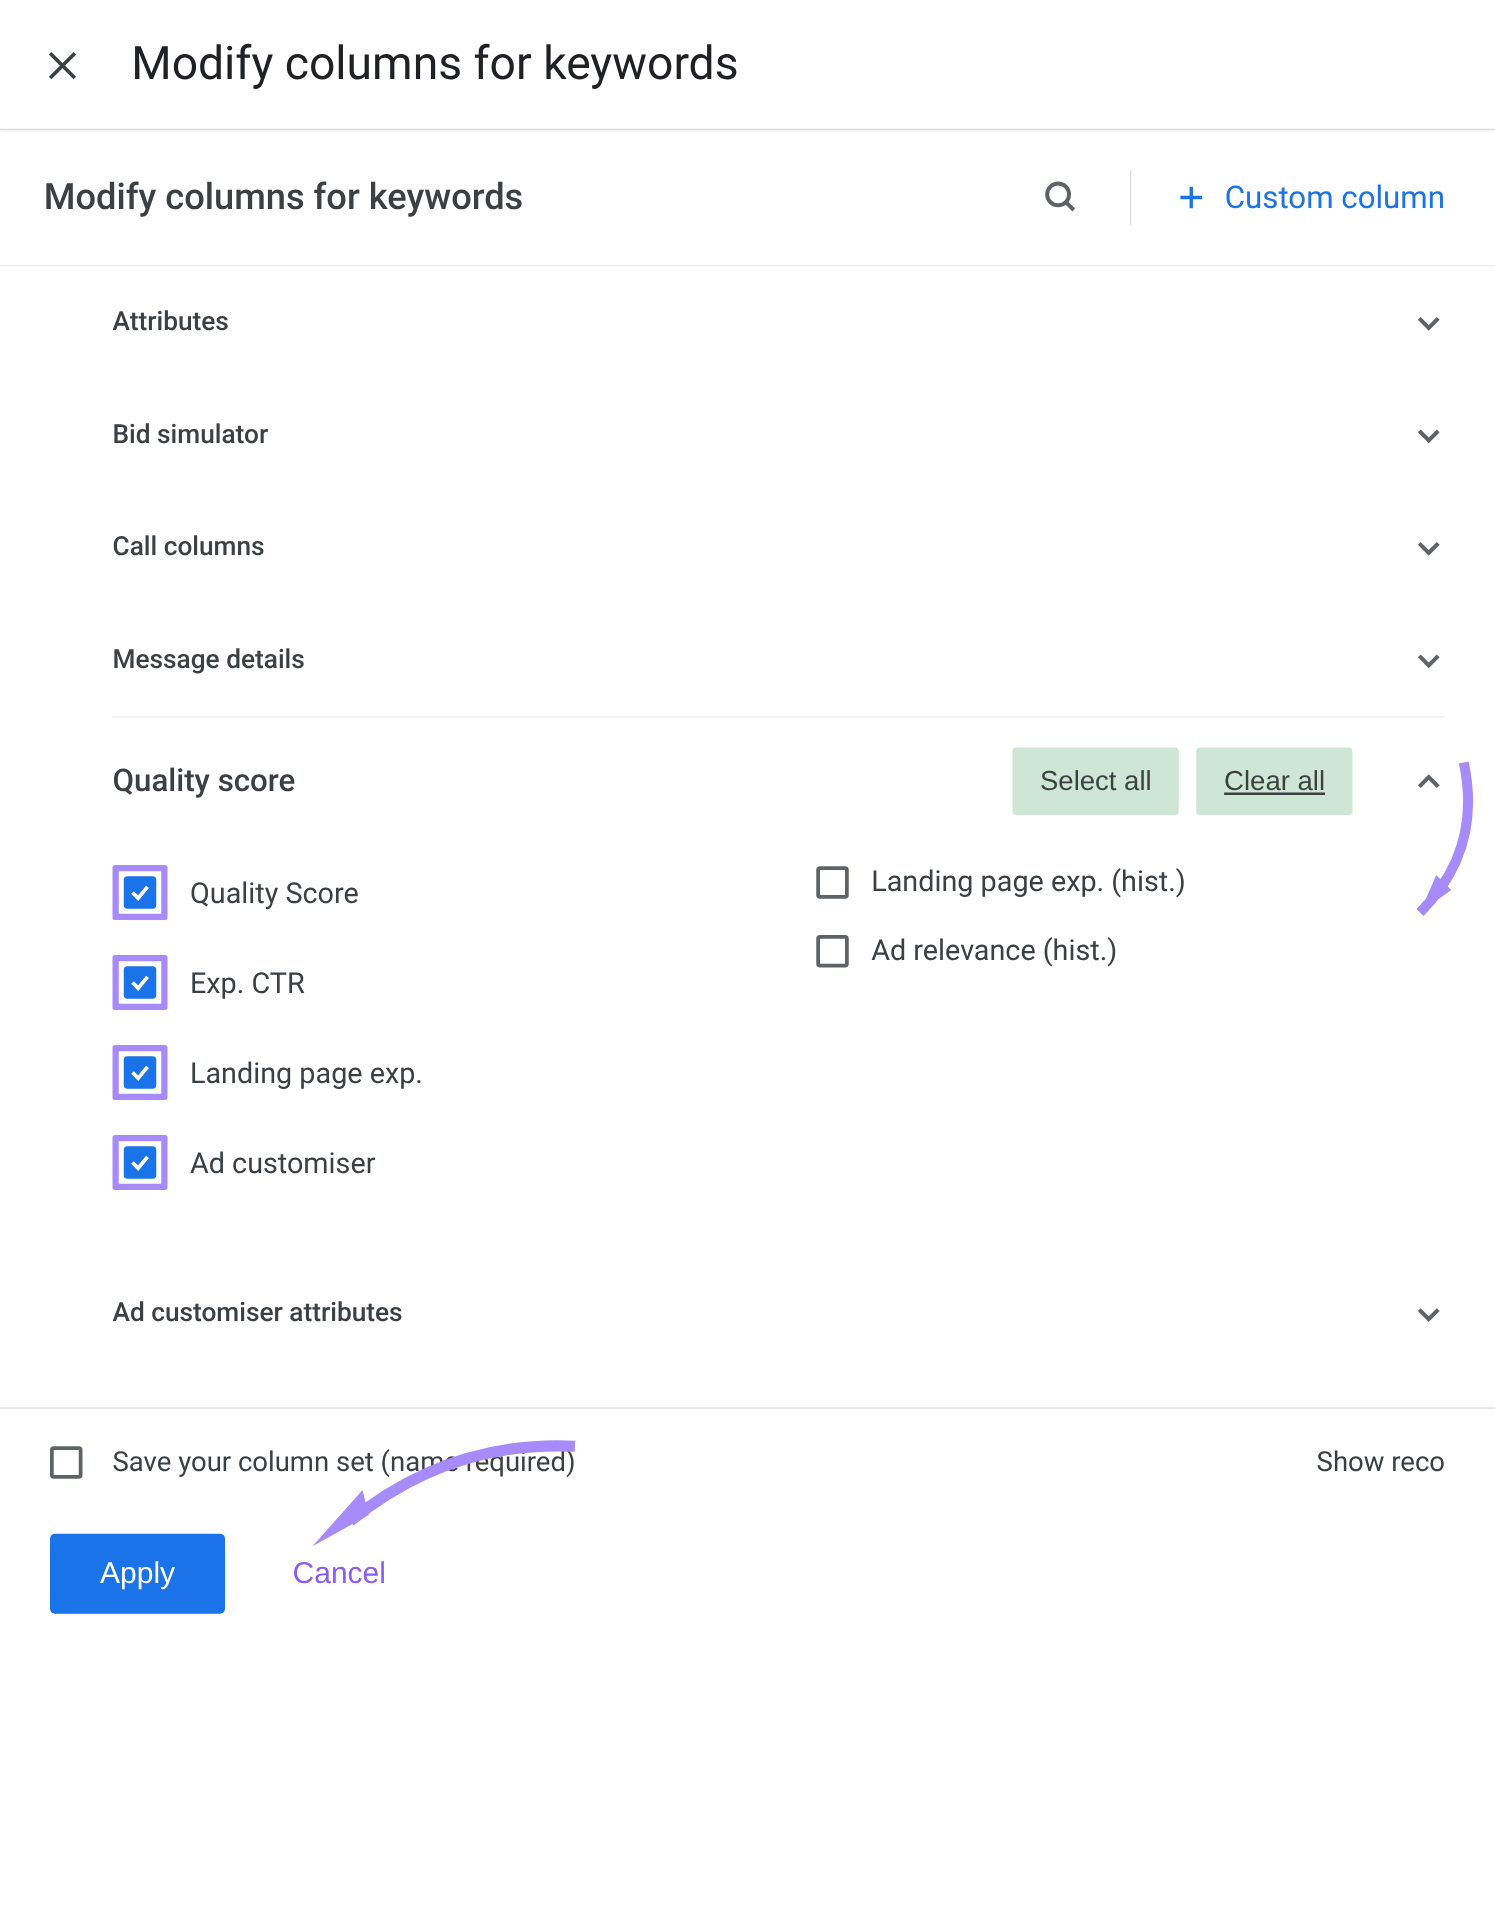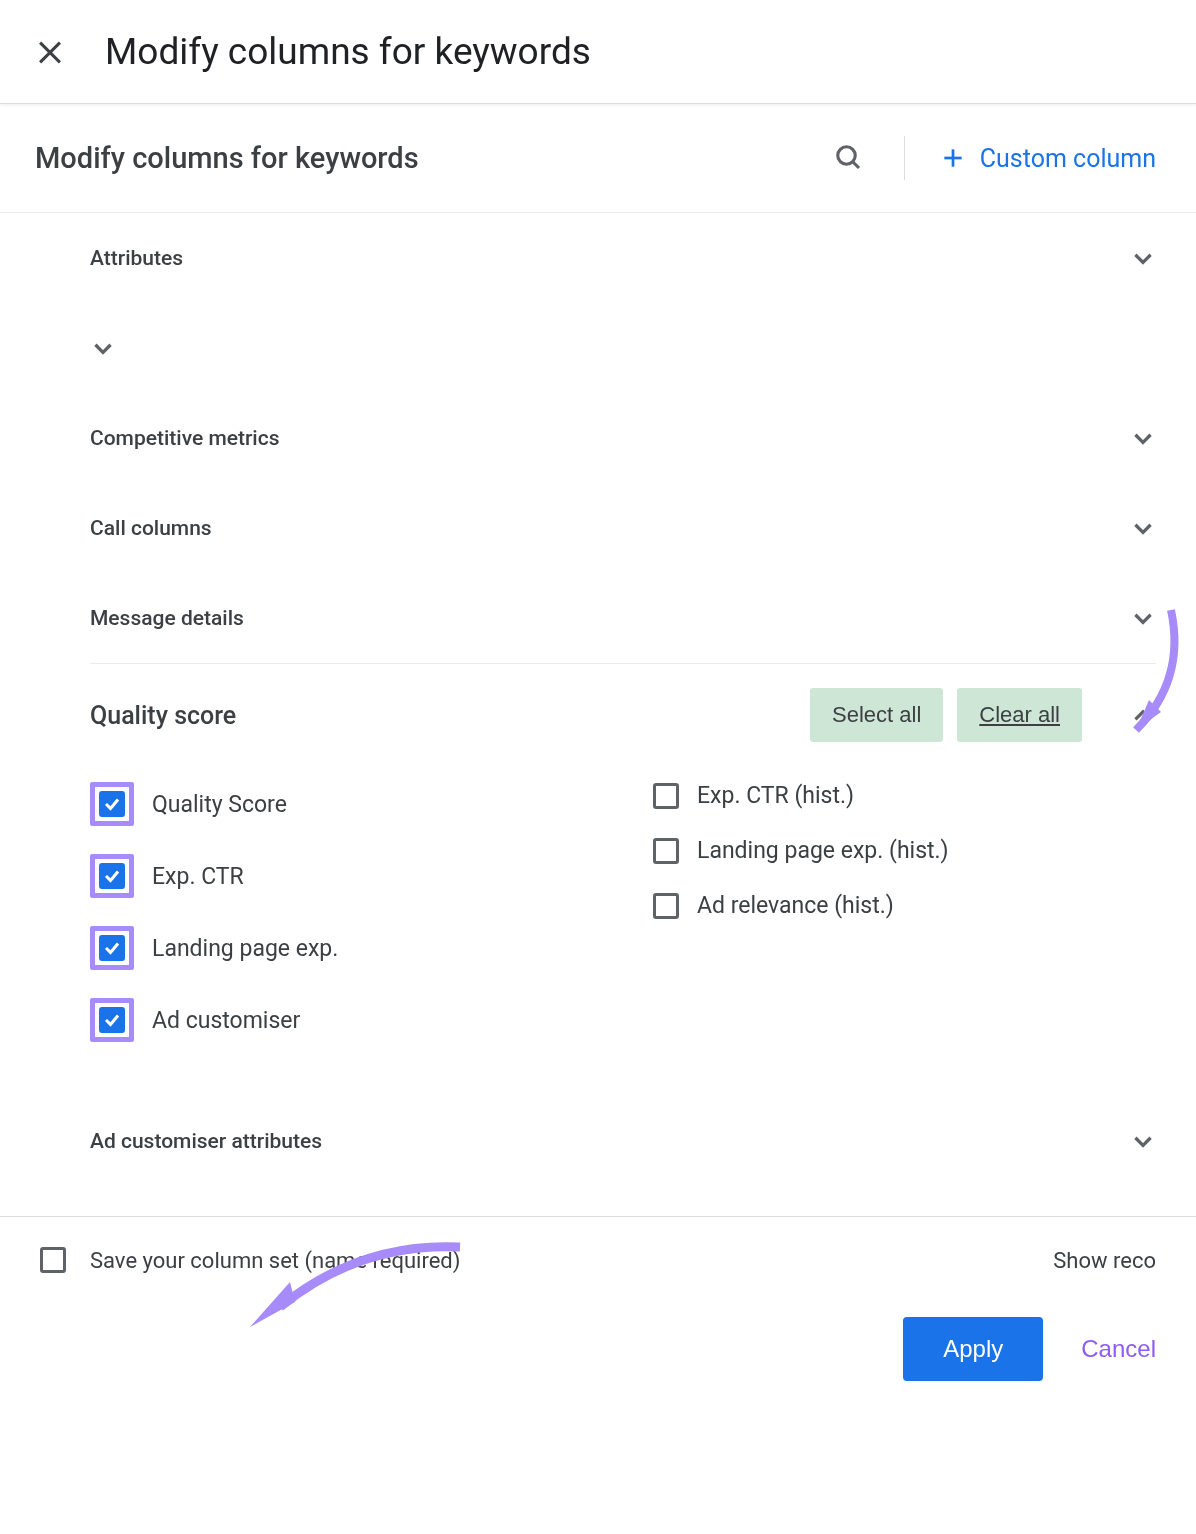--- a/index.html
+++ b/index.html
@@ -155,25 +155,24 @@
     display: flex;
     align-items: center;
     gap: 24px;
     font-size: 22px;
     color: #3c4043;
   }
   .save-row .right { margin-left: auto; }
   .actions {
     display: flex;
     align-items: center;
-    gap: 18px;
+    gap: 34px;
     margin-top: 44px;
     padding-bottom: 40px;
     position: relative;
-    justify-content: flex-end;
   }
   .btn-primary {
     background: #1a73e8;
     color: #fff;
     border: none;
     font-size: 24px;
     padding: 18px 40px;
     border-radius: 4px;
     cursor: pointer;
   }
@@ -229,28 +228,21 @@
 <div class="sections">
   <div class="section-row">
     <span class="label">Attributes</span>
     <span class="chevron">
         <svg viewBox="0 0 24 24" fill="none" stroke-width="3">
           <polyline points="5 9 12 16 19 9"></polyline>
         </svg>
       </span>
   </div>
   <div class="section-row">
-    <span class="chevron">
-        <svg viewBox="0 0 24 24" fill="none" stroke-width="3">
-          <polyline points="5 9 12 16 19 9"></polyline>
-        </svg>
-      </span>
-  </div>
-  <div class="section-row">
-    <span class="label">Competitive metrics</span>
+    <span class="label">Bid simulator</span>
     <span class="chevron">
         <svg viewBox="0 0 24 24" fill="none" stroke-width="3">
           <polyline points="5 9 12 16 19 9"></polyline>
         </svg>
       </span>
   </div>
   <div class="section-row">
     <span class="label">Call columns</span>
     <span class="chevron">
         <svg viewBox="0 0 24 24" fill="none" stroke-width="3">
@@ -317,24 +309,20 @@
                 <polyline points="4 12 10 18 20 6"></polyline>
               </svg>
             </span>
           </span>
         <span>Ad customiser</span>
       </div>
     </div>
     <div class="col">
       <div class="check-row">
         <span class="cb"></span>
-        <span>Exp. CTR (hist.)</span>
-      </div>
-      <div class="check-row">
-        <span class="cb"></span>
         <span>Landing page exp. (hist.)</span>
       </div>
       <div class="check-row">
         <span class="cb"></span>
         <span>Ad relevance (hist.)</span>
       </div>
     </div>
   </div>
 
   <div class="section-row">

